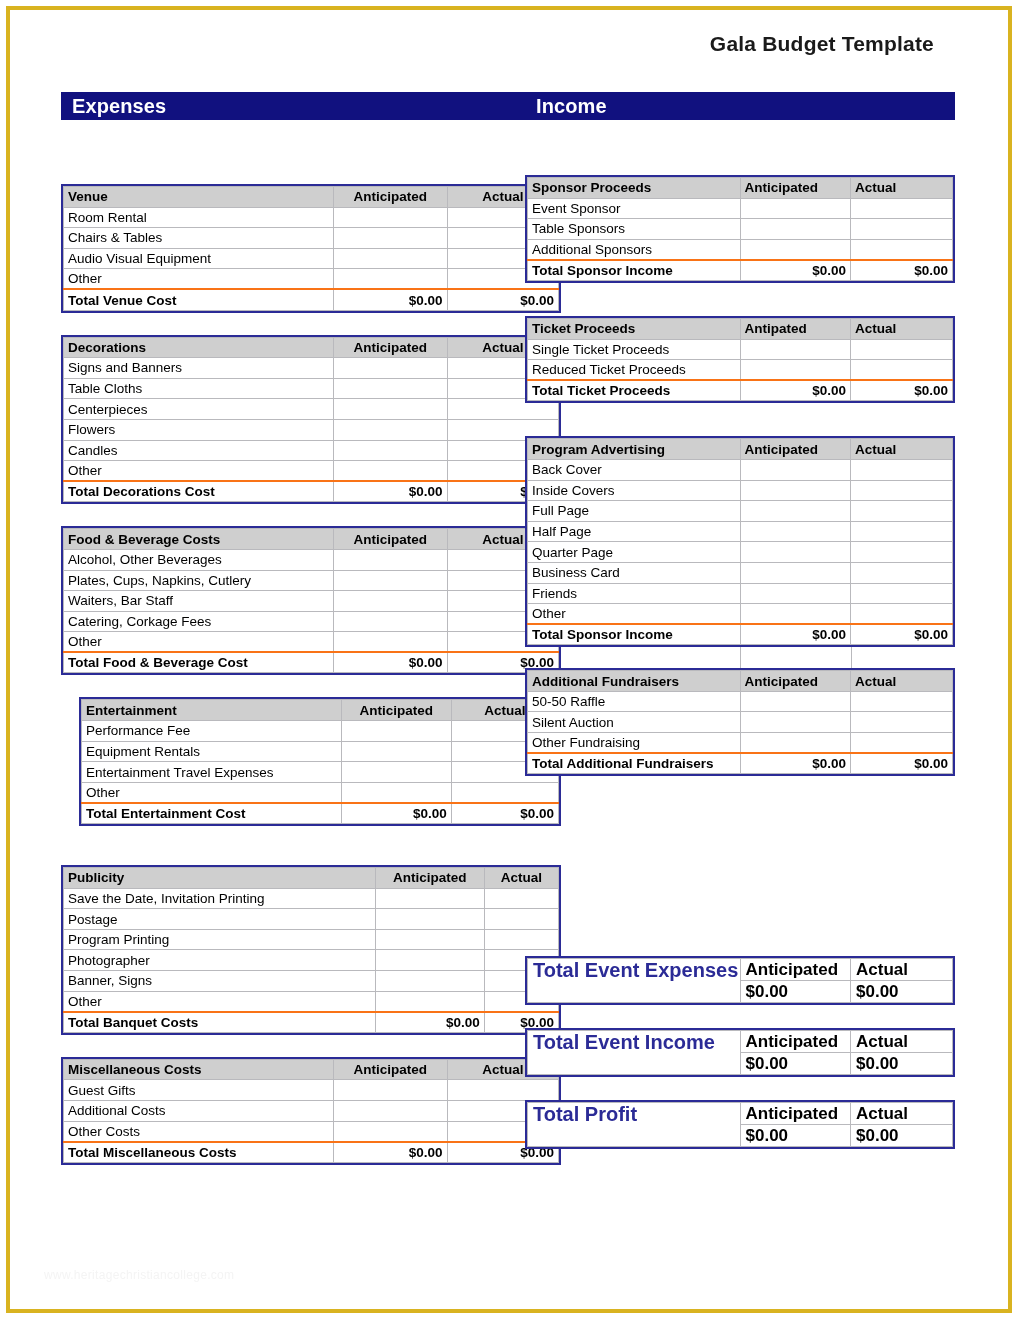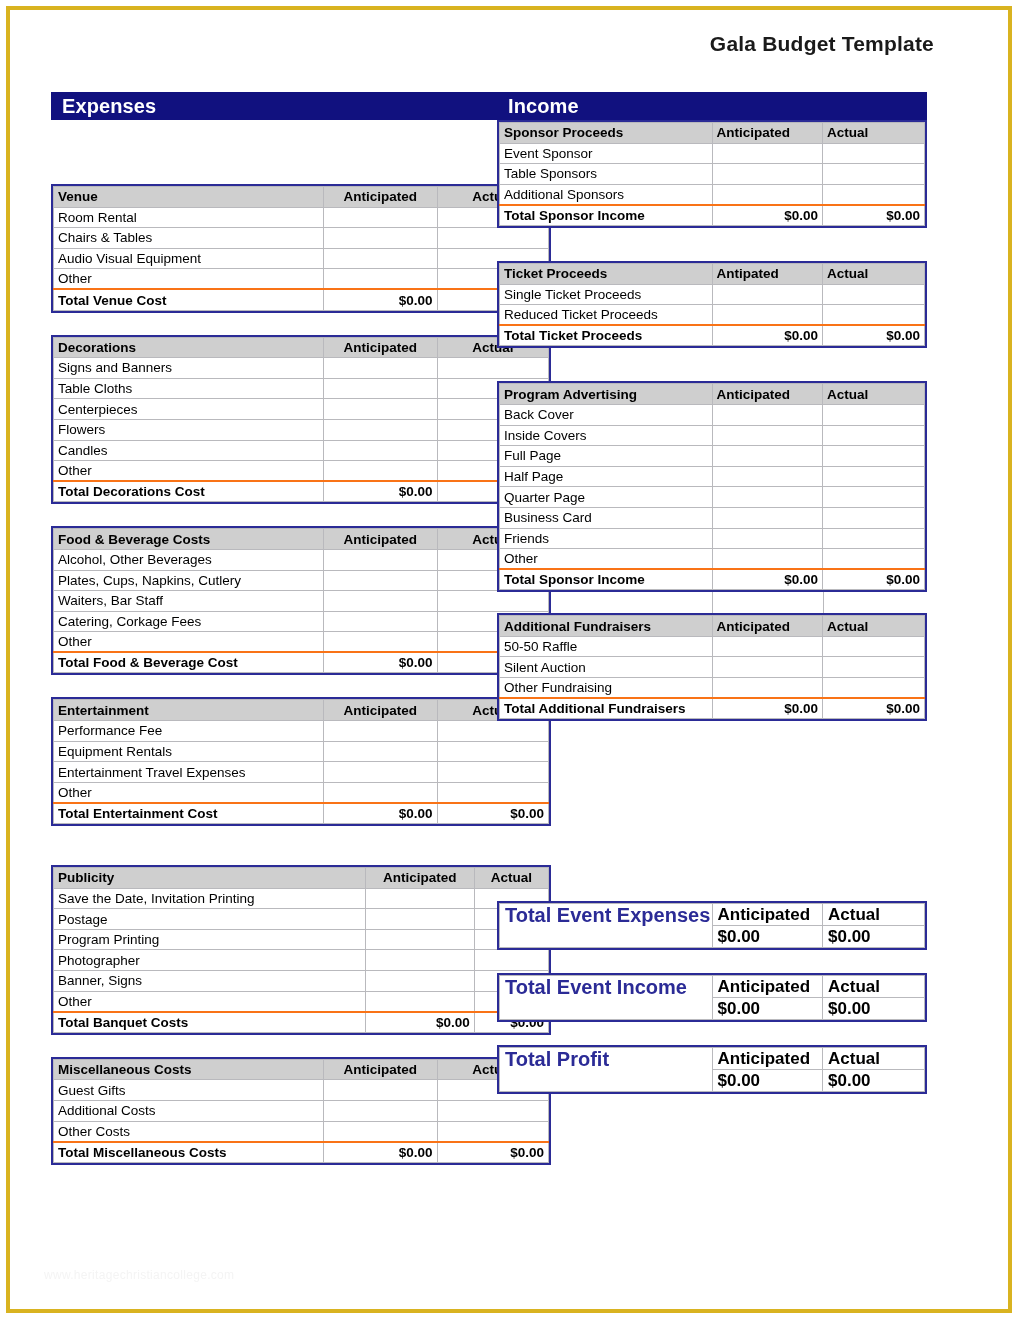--- a/index.html
+++ b/index.html
@@ -43,22 +43,22 @@
     font-weight: bold;
     color: #1a1a1a;
     letter-spacing: 0.2px;
   }
 
   
   .col {
     position: absolute;
     top: 92px;
   }
-  .col-expenses { left: 51px;  width: 500px; }
-  .col-income   { left: 497px; width: 430px; }
+  .col-expenses { left: 61px;  width: 500px; }
+  .col-income   { left: 525px; width: 430px; }
 
   
   .banner {
     background: #11117f;
     color: #ffffff;
     font-size: 20px;
     font-weight: bold;
     padding: 5px 0 6px 11px;
     box-sizing: border-box;
     height: 28px;
@@ -307,21 +307,21 @@
                 <td class="num"></td>
               </tr>
               <tr class="total">
                 <td class="lft">Total Food &amp; Beverage Cost</td>
                 <td class="num">$0.00</td>
                 <td class="num">$0.00</td>
               </tr>
             </tbody>
           </table>
         </div>
-        <div class="tablewrap" style="margin-top: 22px;">
+        <div class="tablewrap" style="margin-top: 22px; margin-left: 18px;">
           <table class="budget">
             <colgroup>
               <col style="width: 54.5%;">
               <col style="width: 23%;">
               <col style="width: 22.5%;">
             </colgroup>
             <tbody>
               <tr class="hdr">
                 <td class="lft">Entertainment</td>
                 <td class="ctr">Anticipated</td>
@@ -441,21 +441,21 @@
               </tr>
             </tbody>
           </table>
         </div>
       </div>
   </div>
 
   <div class="col col-income">
     <div class="banner">Income</div>
     <div id="income-tables">
-        <div class="tablewrap" style="">
+        <div class="tablewrap" style="margin-top: 55px;">
           <table class="budget">
             <colgroup>
               <col style="width: 50%;">
               <col style="width: 26%;">
               <col style="width: 24%;">
             </colgroup>
             <tbody>
               <tr class="hdr">
                 <td class="lft">Sponsor Proceeds</td>
                 <td class="lft">Anticipated</td>

